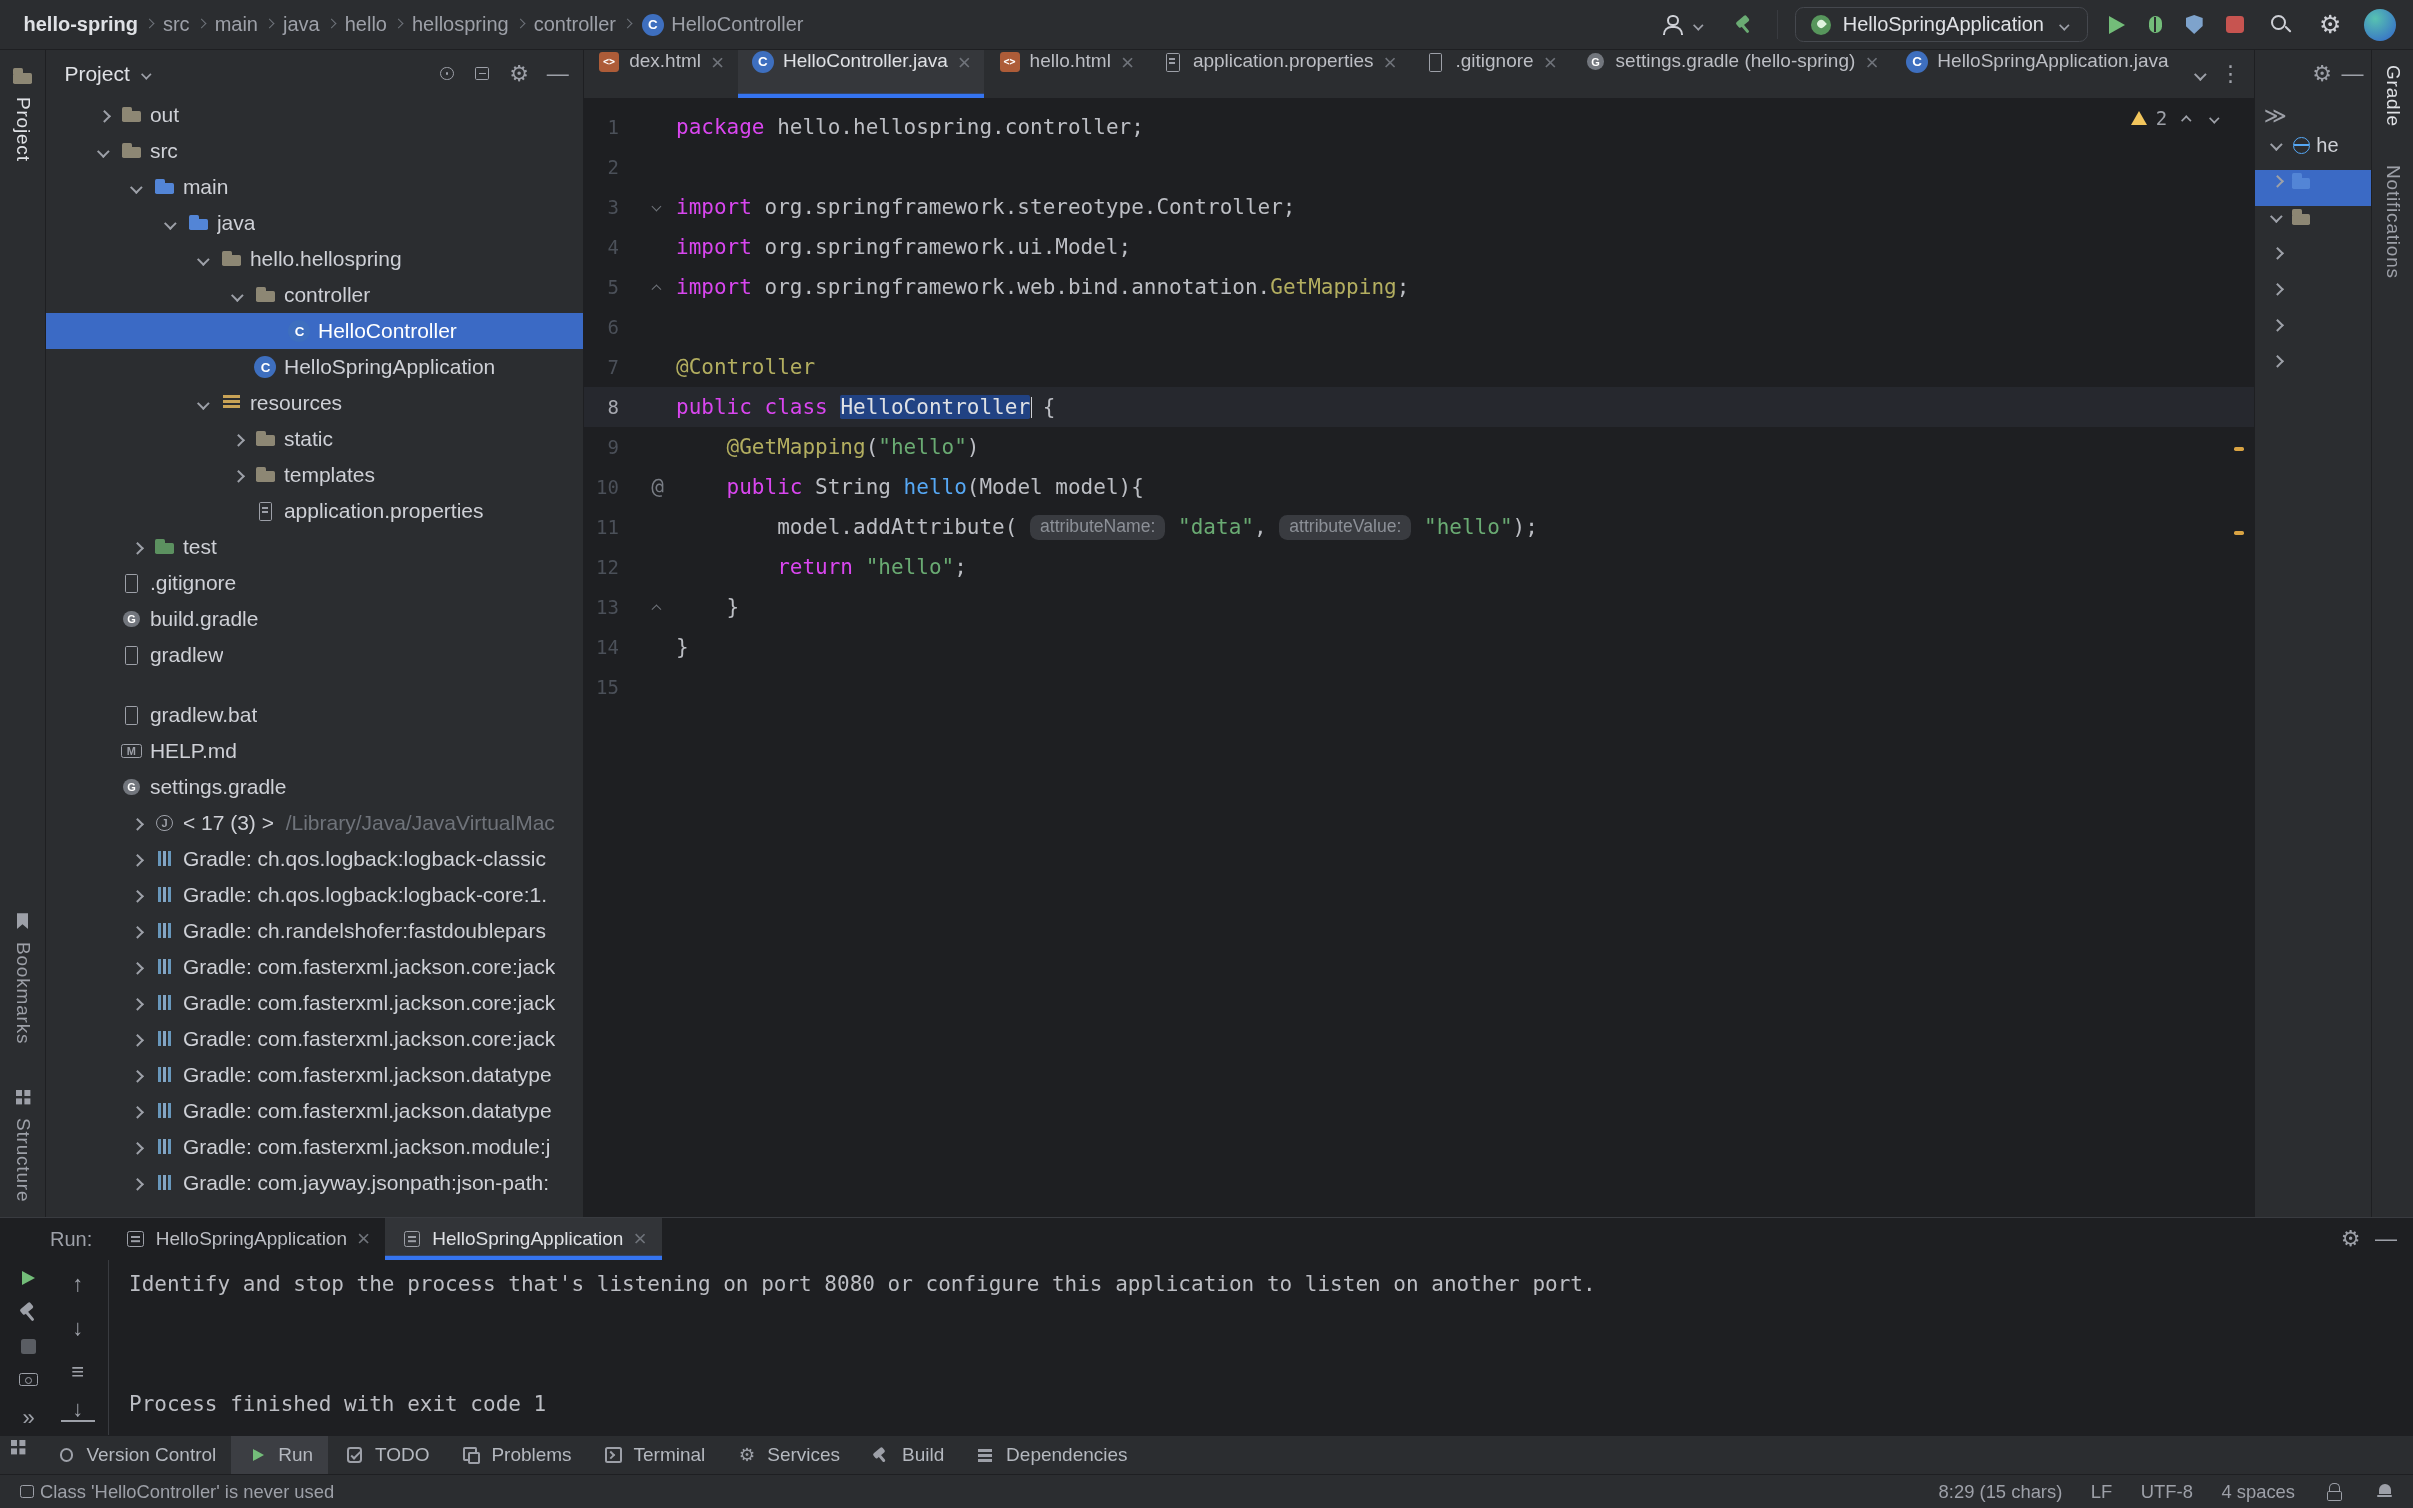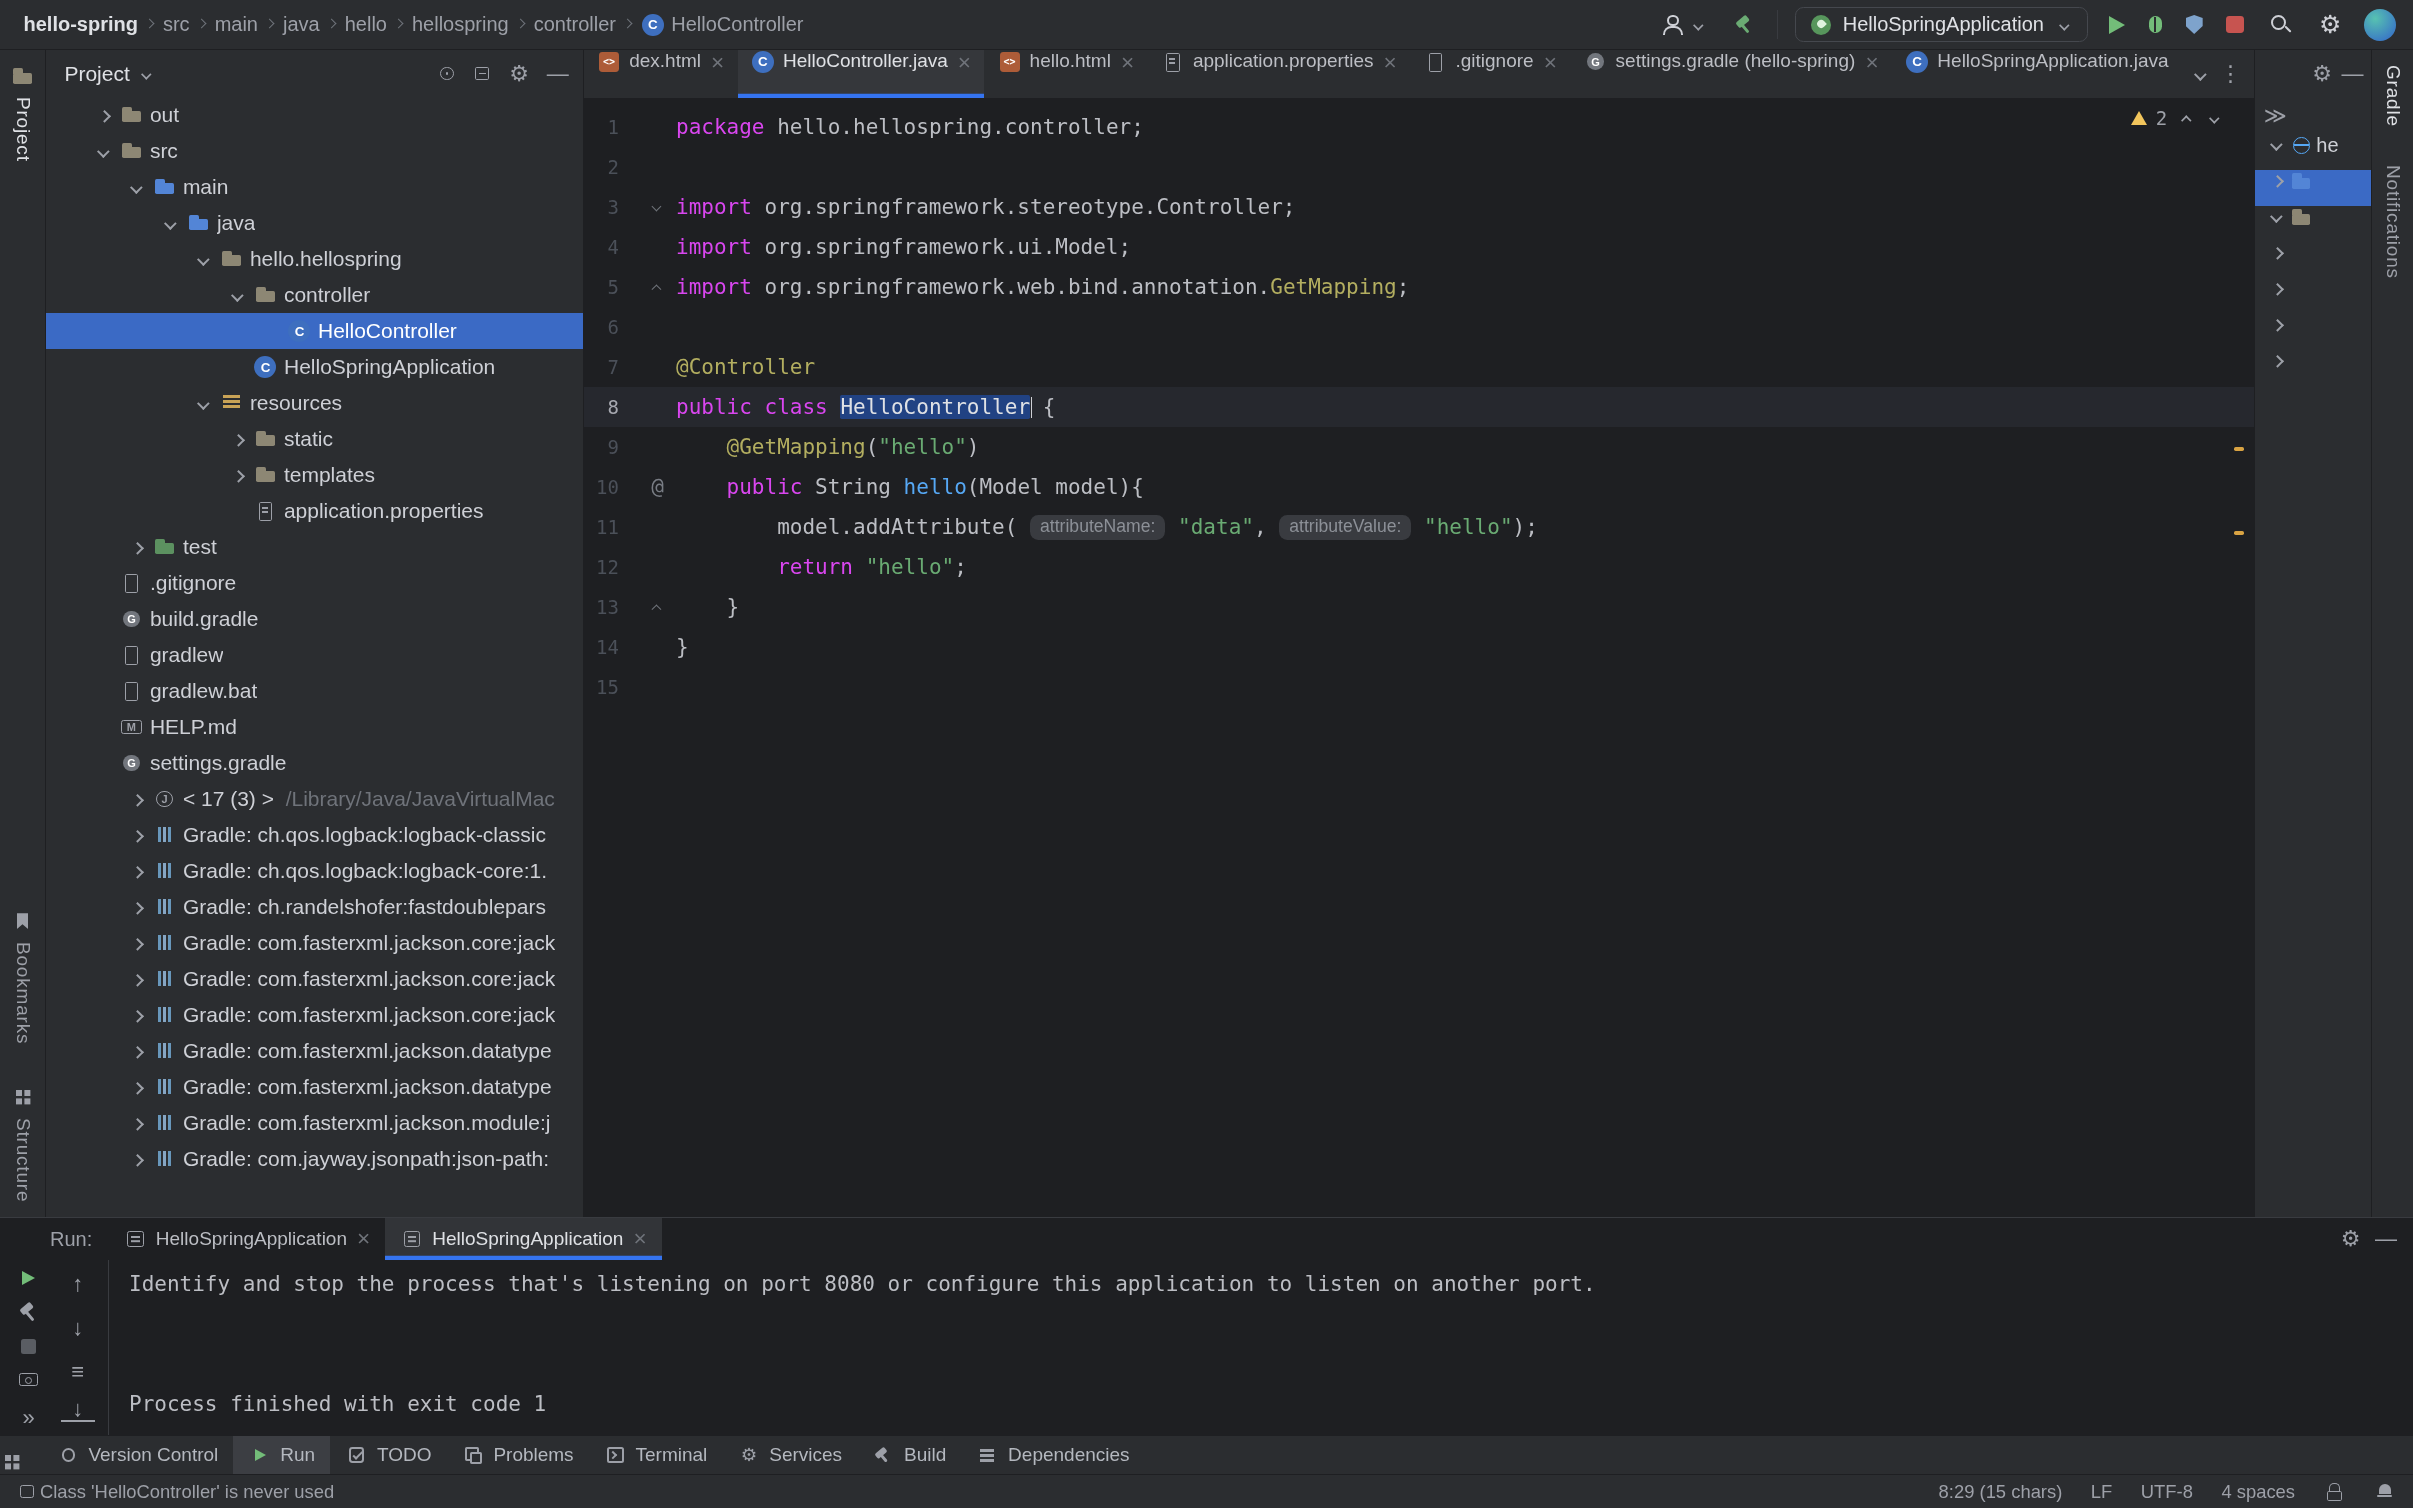--- a/index.html
+++ b/index.html
@@ -224,21 +224,21 @@
   .rp-toolbar{width:109px;flex:none;display:flex;gap:5px;padding:6.7px 0 0 6.7px;border-right:0.8px solid var(--border-soft)}
   .rp-col{display:flex;flex-direction:column;gap:10px;align-items:center;width:44px}
   .tb-ic{width:34px;height:34px;display:flex;align-items:center;justify-content:center;cursor:pointer}
   .scroll-end{border-bottom:2.5px solid var(--text-dim);height:23.5px}
   .console{flex:1;padding:11.7px 0 0 20px;font-family:"DejaVu Sans Mono","Liberation Mono",monospace;
     font-size:21px;color:#bcbec4;overflow:hidden}
   .console-line{height:40px;white-space:pre}
 
   
   .bottombar{height:39px;flex:none;background:var(--bg-panel);border-top:0.8px solid var(--border);
-    display:flex;align-items:flex-end;gap:17px;padding:0 1px}
+    display:flex;align-items:flex-start;gap:9px;padding:0 7px}
   #bottombar-items{display:flex;align-items:center;height:100%}
   .bb-item{display:flex;align-items:center;gap:8.4px;height:100%;padding:0 15px;font-size:19px;
     color:#b4b8bf;cursor:pointer}
   .bb-item.active{background:#3c3e43}
   .ic.bb-run::before{content:"";border-left:11.7px solid #73bd79;border-top:6.7px solid transparent;border-bottom:6.7px solid transparent}
   .ic.bb-vcs::before{content:"";position:absolute;inset:5px;border:2.1px solid var(--text-dim);border-radius:50%}
   .ic.bb-todo::before{content:"";position:absolute;inset:4.2px;border:2.1px solid var(--text-dim);border-radius:3.4px}
   .ic.bb-todo::after{content:"";position:absolute;left:7.5px;top:9.2px;width:7.5px;height:3.4px;
     border-left:2.1px solid var(--text-dim);border-bottom:2.1px solid var(--text-dim);transform:rotate(-45deg)}
   .ic.bb-problems::before{content:"";position:absolute;left:3.4px;top:3.4px;width:10px;height:10px;
@@ -430,21 +430,21 @@
           <div class="trow" style="padding-left: 47px;">
             <span class="chev none"></span>
             <span class="ic gradle"></span>
             <span class="tlabel">build.gradle</span>
           </div>
           <div class="trow" style="padding-left: 47px;">
             <span class="chev none"></span>
             <span class="ic file"></span>
             <span class="tlabel">gradlew</span>
           </div>
-          <div class="trow" style="padding-left: 47px;">
+          <div class="trow" style="padding-left: 47px; margin-top: 24px;">
             <span class="chev none"></span>
             <span class="ic file"></span>
             <span class="tlabel">gradlew.bat</span>
           </div>
           <div class="trow" style="padding-left: 47px;">
             <span class="chev none"></span>
             <span class="ic markdown"></span>
             <span class="tlabel">HELP.md</span>
           </div>
           <div class="trow" style="padding-left: 47px;">

